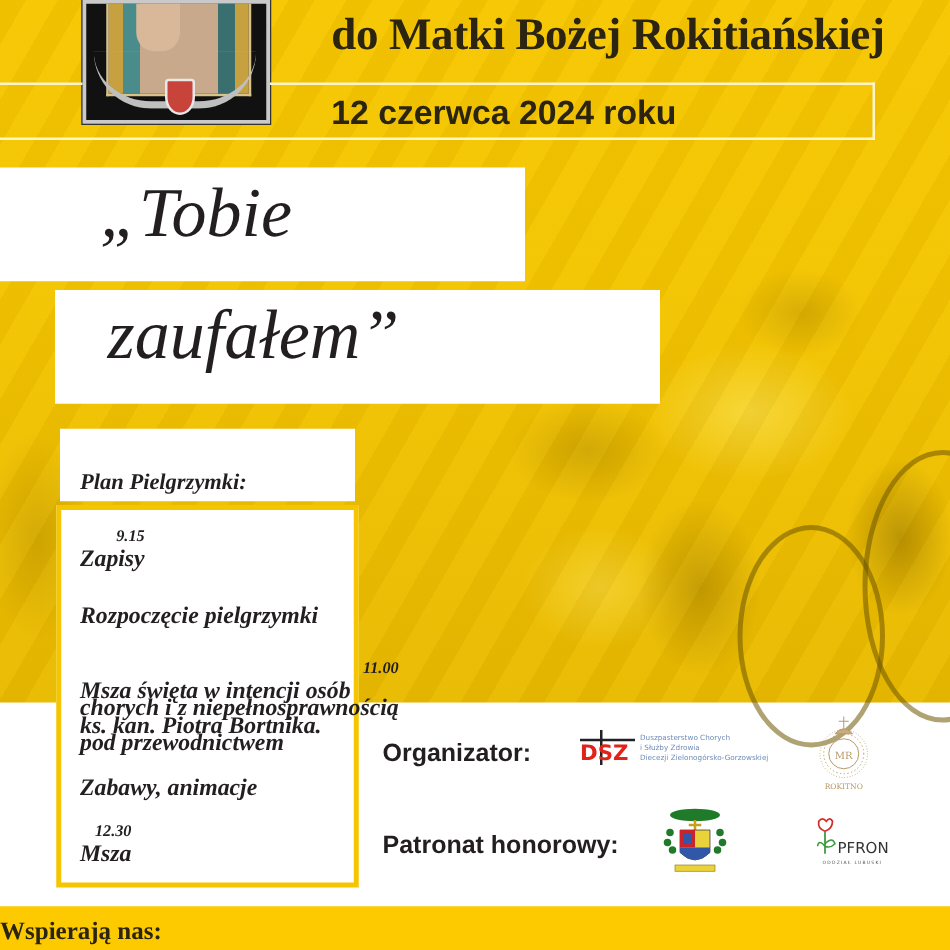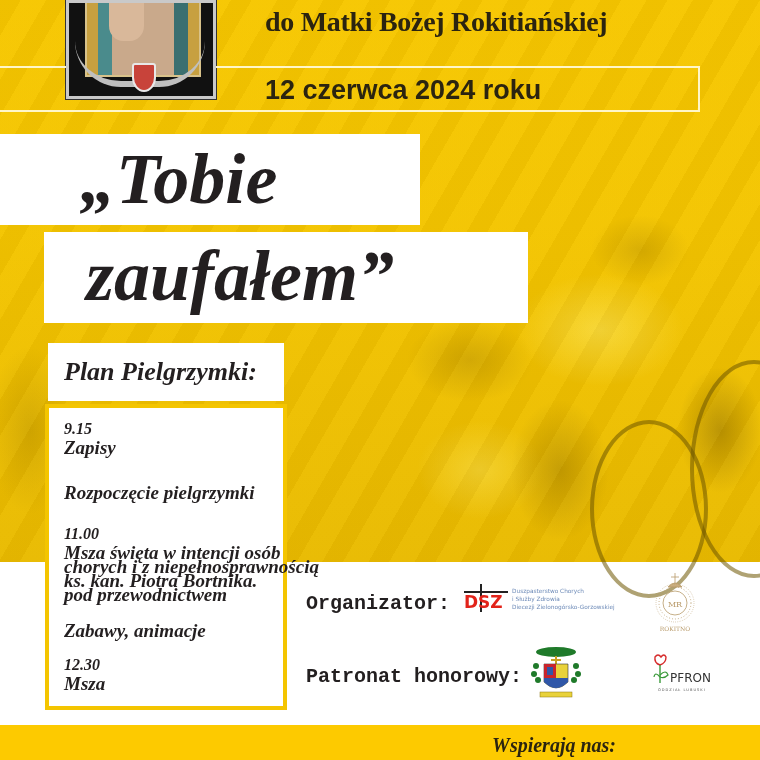--- a/index.html
+++ b/index.html
@@ -48,73 +48,73 @@
   .icon-painting .eagle {
     position:absolute; left:63px; top:60px; width:20px; height:25px; background:#c8433a;
     border:2px solid #e8e8e8; border-radius:3px 3px 50% 50%;
   }
 
   
   .hline { position:absolute; height:2px; background:#fff6c8; }
   .vline { position:absolute; width:2px; background:#fff6c8; }
 
   .top-subtitle {
-    position:absolute; left:265px; top:6px; font-size:28px; font-weight:bold; color:#2b2410;
+    position:absolute; left:265px; top:6px; font-size:36px; font-weight:bold; color:#2b2410;
     font-family:"Liberation Serif", serif; letter-spacing:-0.3px;
   }
   .date-text {
     position:absolute; left:265px; top:75px; font-size:27px; font-weight:bold; color:#2b2410;
     font-family:Liberation Sans, sans-serif;
   }
 
   
   .title-box {
     position:absolute; background:#ffffff;
   }
   .title-text {
-    position:absolute; font-family:"Liberation Serif", serif; font-style:italic; font-weight:bold;
-    font-size:72px; color:#231f20; white-space:nowrap; line-height:1;
+    position:absolute; font-family:"Liberation Serif", serif; font-style:italic; font-weight:normal;
+    font-size:56px; color:#231f20; white-space:nowrap; line-height:1;
   }
 
   
   .plan-header {
     position:absolute; left:48px; top:343px; width:236px; height:58px; background:#fff;
     box-sizing:border-box;
   }
   .plan-header-text {
-    position:absolute; left:64px; top:357px; font-family:"Liberation Serif", serif; font-style:italic; font-weight:bold;
-    font-size:26px; color:#231f20;
+    position:absolute; left:64px; top:375px; font-family:"Liberation Serif", serif; font-style:italic; font-weight:bold;
+    font-size:18px; color:#231f20;
   }
   .plan-box {
     position:absolute; left:45px; top:404px; width:242px; height:306px; background:#fff;
     border:4px solid #f4c500; box-sizing:border-box;
   }
   .plan-item { position:absolute; left:64px; font-family:"Liberation Serif", serif; font-style:italic; font-weight:bold; color:#231f20; }
-  .plan-time { font-size:16px; line-height:20px; }
+  .plan-time { font-size:13px; line-height:20px;text-align:right; }
   .plan-desc { font-size:19px; line-height:14px; }
 
   
   .label {
-    position:absolute; font-family:Liberation Mono, monospace; font-weight:bold; color:#231f20; font-size:20px;
+    position:absolute; font-family:Liberation Sans, sans-serif; font-weight:bold; color:#231f20; font-size:20px;
   }
   .dsz-logo { position:absolute; left:464px; top:584px; width:44px; height:28px; }
   .dsz-text {
     position:absolute; left:512px; top:587px; font-family:"DejaVu Sans", sans-serif; font-size:5.8px; line-height:8px;
     color:#6e8bb8;
   }
   .rokitno-logo { position:absolute; left:654px; top:573px; width:42px; height:64px; }
   .bishop-crest { position:absolute; left:530px; top:644px; width:52px; height:58px; }
   .pfron-logo { position:absolute; left:652px; top:653px; width:70px; height:42px; }
 
   .footer {
     position:absolute; left:0; top:725px; width:760px; height:35px; background:#fdca00;
   }
   .footer-text {
-    position:absolute; left:0; width:616px; top:734px; text-align:right; font-family:"Liberation Serif", serif;
-    font-weight:bold; font-size:20px; color:#2b2410;font-style:italic;
+    position:absolute; left:0; width:616px; top:734px; text-align:left; font-family:"Liberation Serif", serif;
+    font-weight:bold; font-size:20px; color:#2b2410;
   }
 </style>
 </head>
 <body>
 
 <div class="photo-bg"></div>
 <div class="wheel" style="left:690px;top:360px;width:120px;height:210px;"></div>
 <div class="wheel" style="left:590px;top:420px;width:110px;height:170px;"></div>
 
 <div class="icon-painting">

